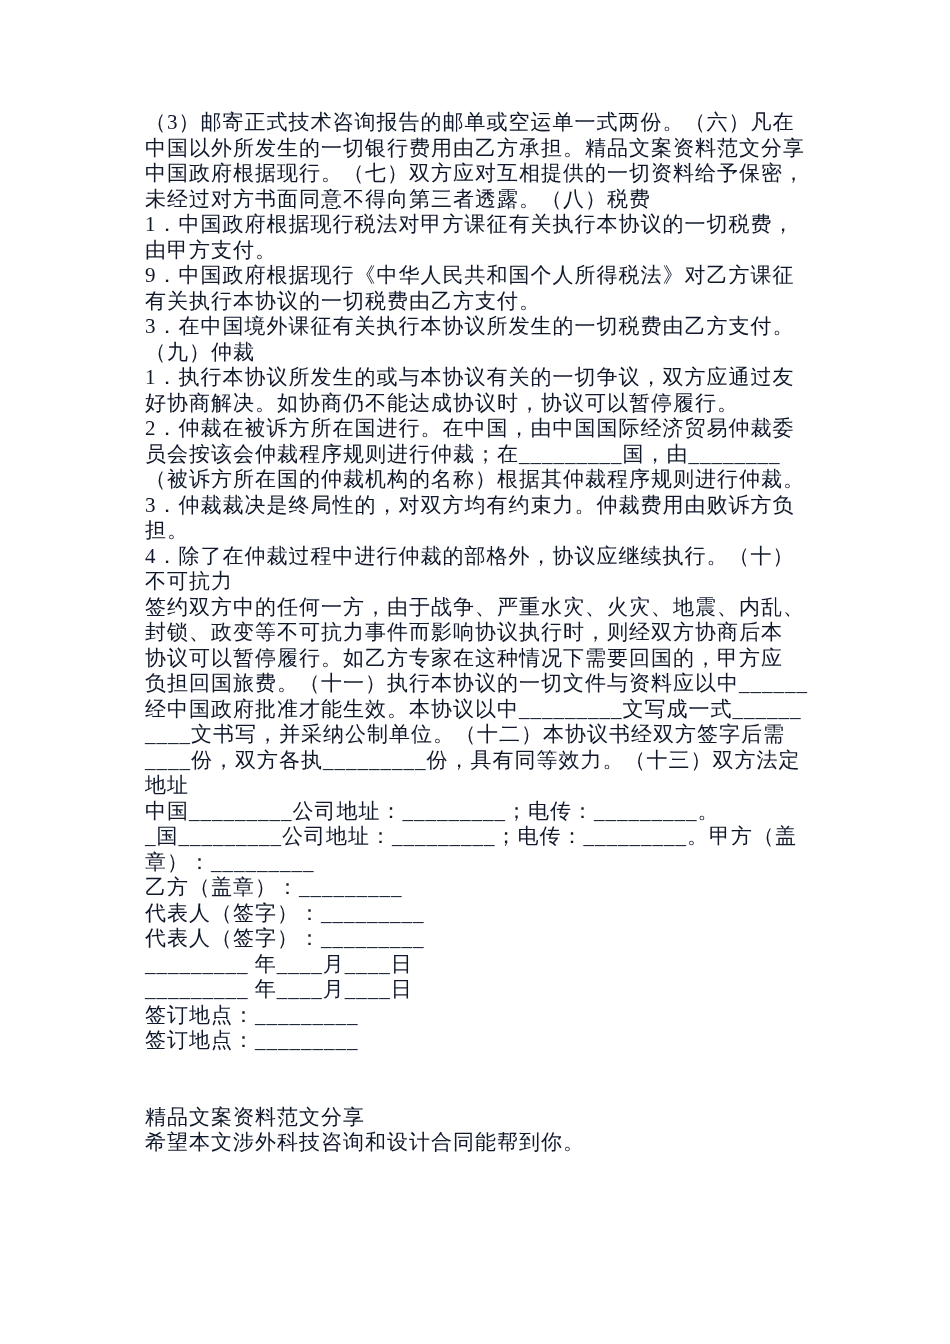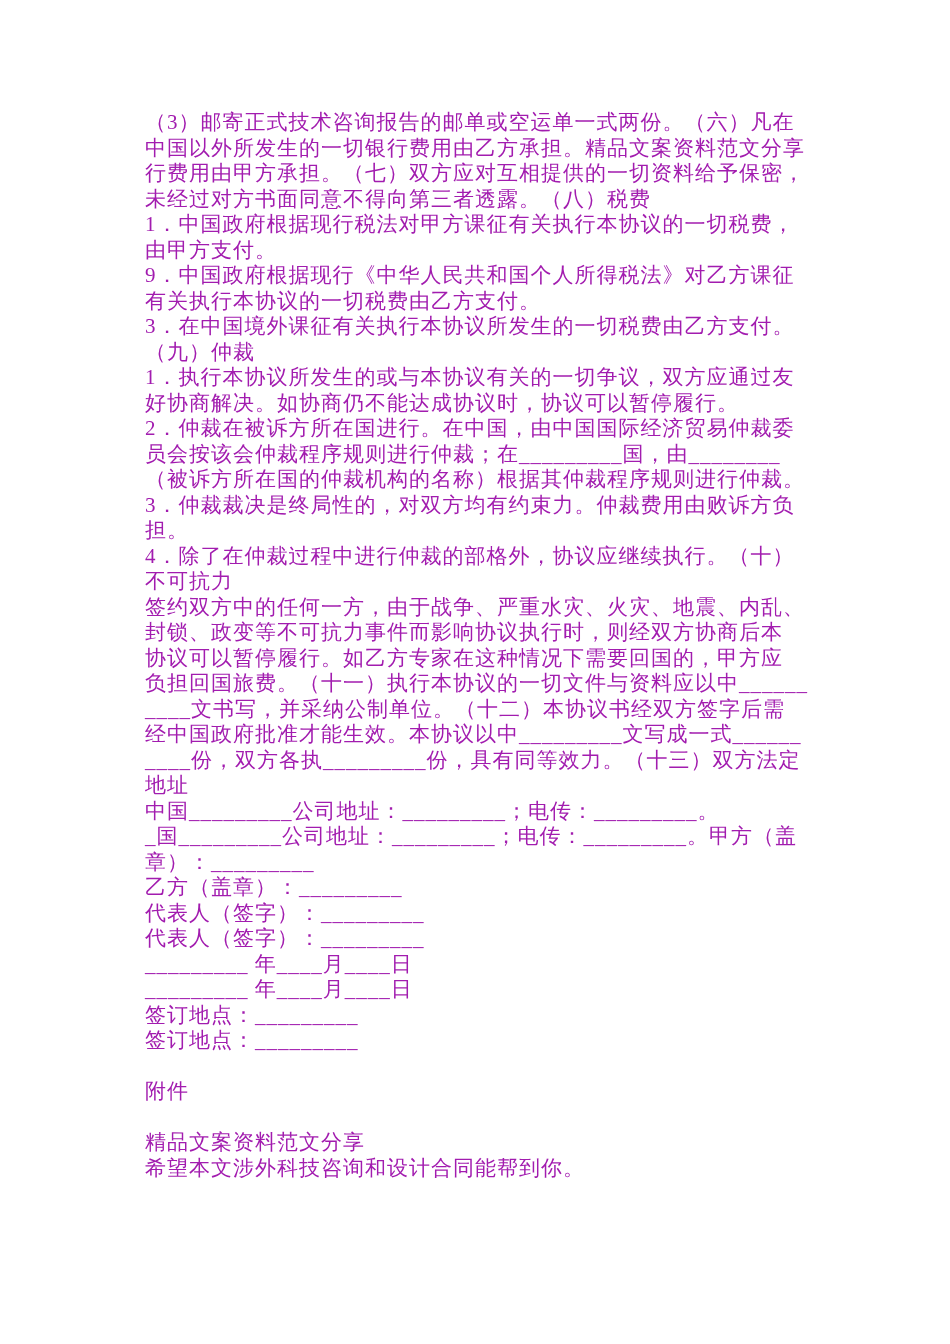--- a/index.html
+++ b/index.html
@@ -11,73 +11,72 @@
     height: 1344px;
     background: #ffffff;
     overflow: hidden;
     margin: 0 auto;
   }
   .content {
     position: absolute;
     left: 145px;
     top: 110px;
     width: 690px;
-    color: #a21caf;
+    color: #0f172a;
     font-family: "Liberation Serif", "DejaVu Serif", serif;
     font-size: 21px;
     line-height: 25.5px;
     letter-spacing: 1px;
   }
   .line {
     min-height: 25.5px;
     white-space: pre-wrap;
     word-break: break-all;
   }
 </style>
 </head>
 <body>
 
 <div class="page">
   <div class="content">
     <div class="line">（3）邮寄正式技术咨询报告的邮单或空运单一式两份。（六）凡在</div>
     <div class="line">中国以外所发生的一切银行费用由乙方承担。精品文案资料范文分享</div>
-    <div class="line">行费用由甲方承担。（七）双方应对互相提供的一切资料给予保密，</div>
+    <div class="line">中国政府根据现行。（七）双方应对互相提供的一切资料给予保密，</div>
     <div class="line">未经过对方书面同意不得向第三者透露。（八）税费</div>
     <div class="line">1．中国政府根据现行税法对甲方课征有关执行本协议的一切税费，</div>
     <div class="line">由甲方支付。</div>
     <div class="line">9．中国政府根据现行《中华人民共和国个人所得税法》对乙方课征</div>
     <div class="line">有关执行本协议的一切税费由乙方支付。</div>
     <div class="line">3．在中国境外课征有关执行本协议所发生的一切税费由乙方支付。</div>
     <div class="line">（九）仲裁</div>
     <div class="line">1．执行本协议所发生的或与本协议有关的一切争议，双方应通过友</div>
     <div class="line">好协商解决。如协商仍不能达成协议时，协议可以暂停履行。</div>
     <div class="line">2．仲裁在被诉方所在国进行。在中国，由中国国际经济贸易仲裁委</div>
     <div class="line">员会按该会仲裁程序规则进行仲裁；在_________国，由________</div>
     <div class="line">（被诉方所在国的仲裁机构的名称）根据其仲裁程序规则进行仲裁。</div>
     <div class="line">3．仲裁裁决是终局性的，对双方均有约束力。仲裁费用由败诉方负</div>
     <div class="line">担。</div>
     <div class="line">4．除了在仲裁过程中进行仲裁的部格外，协议应继续执行。（十）</div>
     <div class="line">不可抗力</div>
     <div class="line">签约双方中的任何一方，由于战争、严重水灾、火灾、地震、内乱、</div>
     <div class="line">封锁、政变等不可抗力事件而影响协议执行时，则经双方协商后本</div>
     <div class="line">协议可以暂停履行。如乙方专家在这种情况下需要回国的，甲方应</div>
     <div class="line">负担回国旅费。（十一）执行本协议的一切文件与资料应以中______</div>
+    <div class="line">经中国政府批准才能生效。本协议以中_________文写成一式______</div>
     <div class="line">____文书写，并采纳公制单位。（十二）本协议书经双方签字后需</div>
-    <div class="line">经中国政府批准才能生效。本协议以中_________文写成一式______</div>
     <div class="line">____份，双方各执_________份，具有同等效力。（十三）双方法定</div>
     <div class="line">地址</div>
     <div class="line">中国_________公司地址：_________；电传：_________。</div>
     <div class="line">_国_________公司地址：_________；电传：_________。甲方（盖</div>
     <div class="line">章）：_________</div>
     <div class="line">乙方（盖章）：_________</div>
     <div class="line">代表人（签字）：_________</div>
     <div class="line">代表人（签字）：_________</div>
     <div class="line">_________ 年____月____日</div>
     <div class="line">_________ 年____月____日</div>
     <div class="line">签订地点：_________</div>
     <div class="line">签订地点：_________</div>
     <div class="line"></div>
-    <div class="line">附件</div>
     <div class="line"></div>
     <div class="line">精品文案资料范文分享</div>
     <div class="line">希望本文涉外科技咨询和设计合同能帮到你。</div>
   </div>
 </div>
 
 </body></html>

